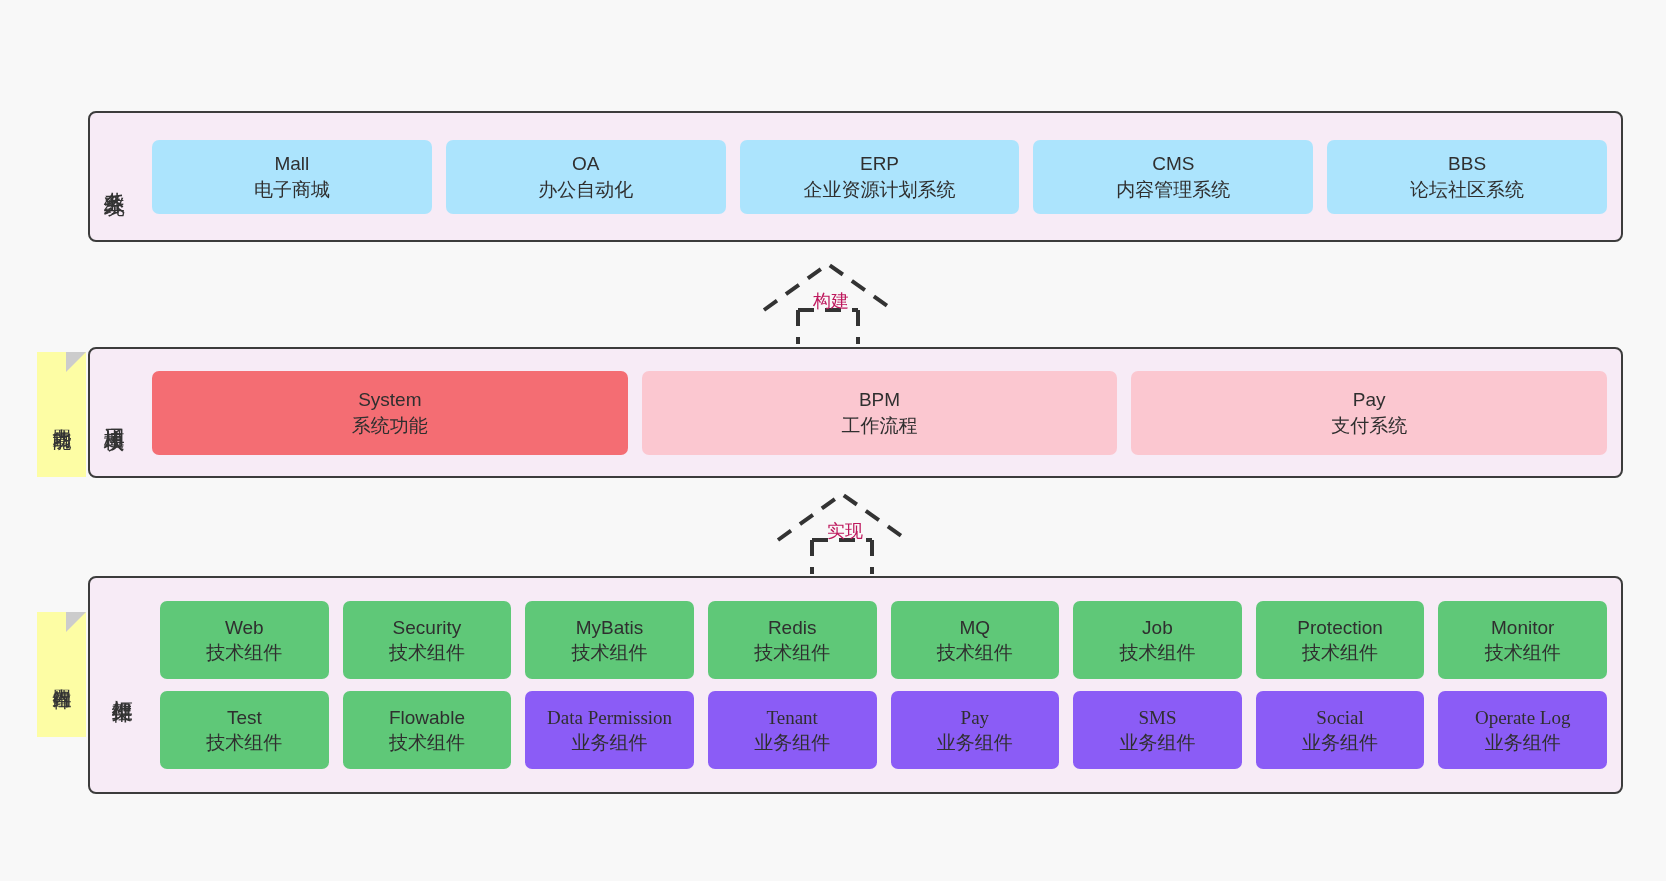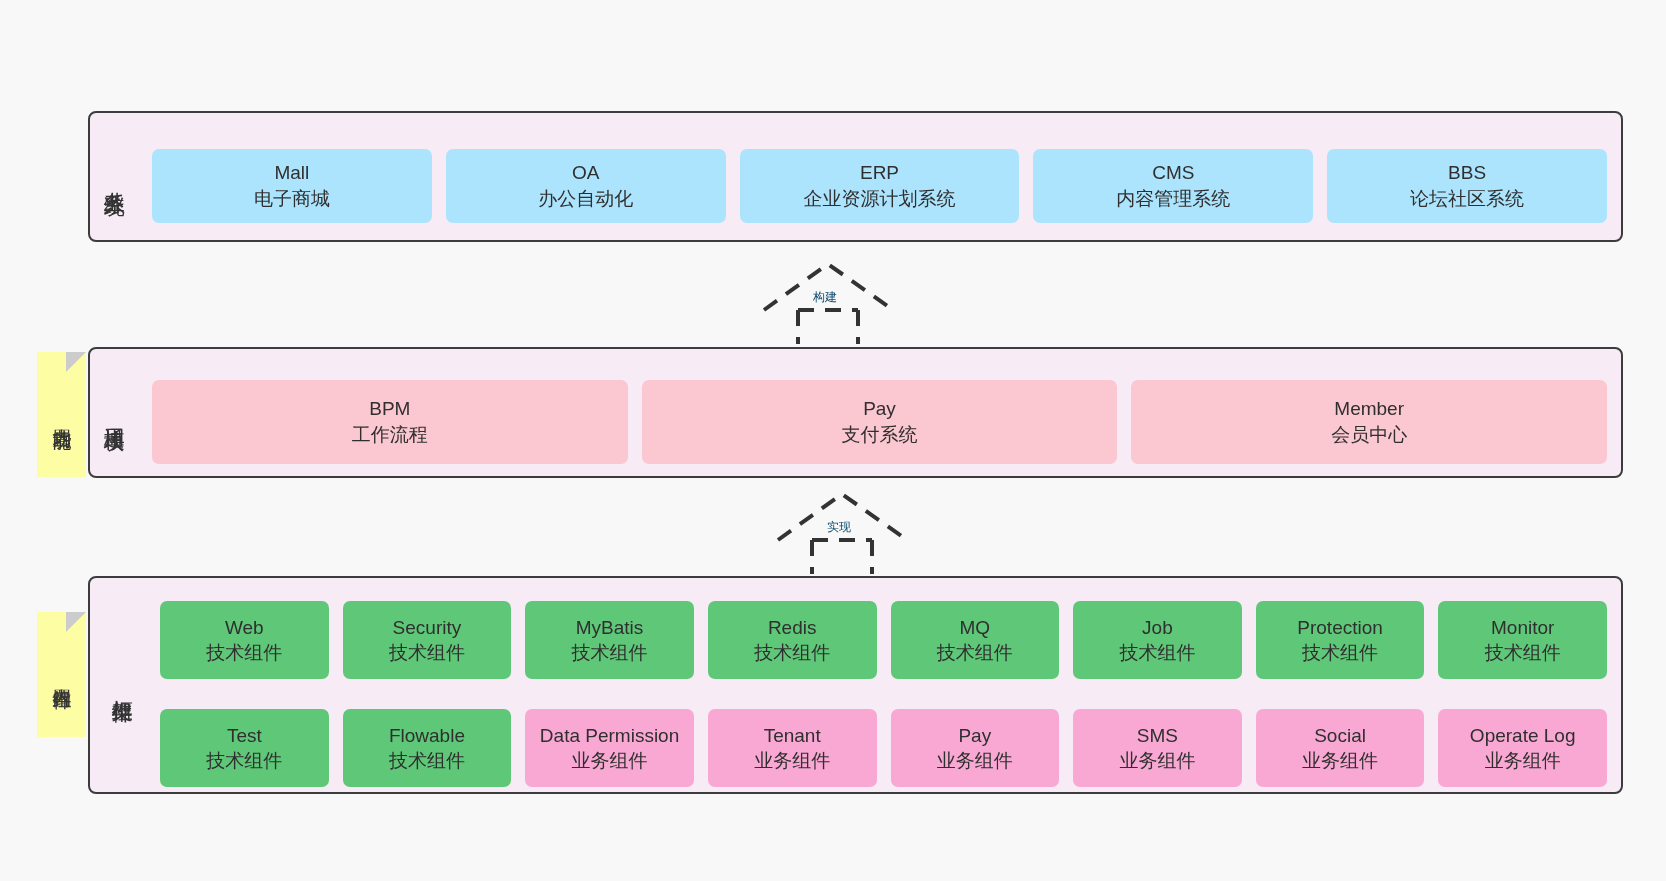--- a/index.html
+++ b/index.html
@@ -53,40 +53,39 @@
     display:flex;
     flex-direction:column;
     align-items:center;
     justify-content:center;
     text-align:center;
     font-size:19px;
     line-height:1.32;
     color:#2f2f2f;
     box-sizing:border-box;
     padding:6px 4px;
-    margin-top:18px;
   }
   .node .ln{display:block;white-space:nowrap;}
   .node.wrap .ln{white-space:normal;}
 
   
   #layer-business{left:88px;top:111px;width:1535px;height:131px;}
   #layer-business .node{background:#ace4fd;height:74px;}
 
   
   #layer-modules{left:88px;top:347px;width:1535px;height:131px;}
   #layer-modules .node{height:84px;}
   .c-red{background:#f46d73;}
   .c-pink{background:#fbc7d0;}
 
   
   #layer-framework{left:88px;top:576px;width:1535px;height:218px;padding-left:8px;}
   #layer-framework .node{height:78px;}
   .c-green{background:#5fc878;}
-  .c-lgreen{background:#f9a8d4;}
+  .c-lgreen{background:#8b5cf6;font-family:Liberation Serif, serif;}
 
   
   .tab{
     position:absolute;
     width:49px;
     background:#fdfda4;
     box-sizing:border-box;
     display:flex;
     align-items:center;
     justify-content:center;
@@ -108,22 +107,22 @@
     transform:rotate(180deg);
   }
   #tab-modules{left:37px;top:352px;height:125px;}
   #tab-framework{left:37px;top:612px;height:125px;}
 
   
   .connector{position:absolute;}
   .connector svg{display:block;}
   .connector .clabel{
     position:absolute;
-    font-size:12px;
-    color:#0c4a6e;
+    font-size:18px;
+    color:#be185d;
     background:transparent;
     white-space:nowrap;
     user-select:none;
     font-family:Liberation Mono, monospace;
   }
   #conn-build{left:756px;top:258px;width:145px;height:86px;}
   #conn-build .clabel{left:57px;top:31px;}
   #conn-impl{left:770px;top:488px;width:145px;height:86px;}
   #conn-impl .clabel{left:57px;top:31px;}
 </style>
@@ -168,31 +167,31 @@
   <span class="clabel">构建</span>
 </div>
 
 <div class="tab" id="tab-modules">
   <span>内置功能</span>
 </div>
 <div class="layer" id="layer-modules">
   <div class="layer-title">通用模块</div>
   <div class="layer-body">
     <div class="row">
+      <div class="node c-red">
+        <span class="ln">System</span>
+        <span class="ln">系统功能</span>
+      </div>
       <div class="node c-pink">
         <span class="ln">BPM</span>
         <span class="ln">工作流程</span>
       </div>
       <div class="node c-pink">
         <span class="ln">Pay</span>
         <span class="ln">支付系统</span>
-      </div>
-      <div class="node c-pink">
-        <span class="ln">Member</span>
-        <span class="ln">会员中心</span>
       </div>
     </div>
   </div>
 </div>
 
 <div class="connector" id="conn-impl">
   <svg width="145" height="86" viewBox="0 0 145 86">
     <path d="M8 52 L72 6 L137 52" fill="none" stroke="#333" stroke-width="4" stroke-dasharray="16 11"></path>
     <path d="M42 52 L42 86" fill="none" stroke="#333" stroke-width="4" stroke-dasharray="16 11"></path>
     <path d="M102 52 L102 86" fill="none" stroke="#333" stroke-width="4" stroke-dasharray="16 11"></path>

